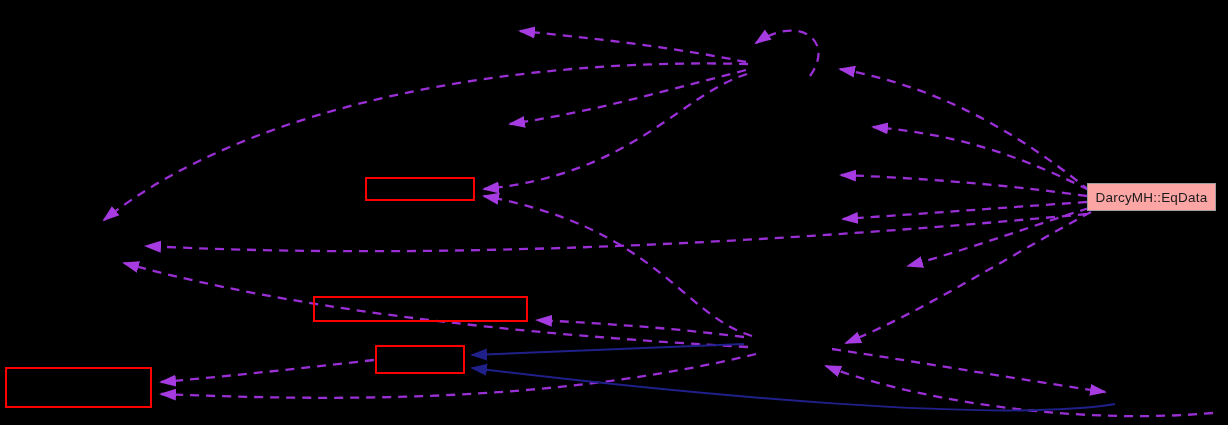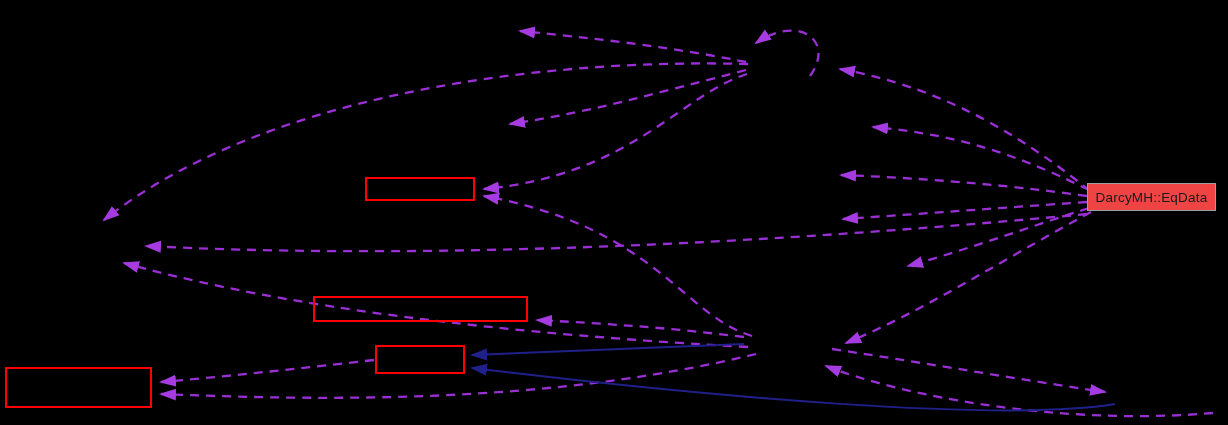--- a/index.html
+++ b/index.html
@@ -79,17 +79,17 @@
       </g>
   </svg>
 
   <div id="node-layer">
       <div class="rednode" style="left: 365px; top: 177px; width: 110px; height: 24px; border-color: rgb(255, 0, 0);"></div>
       <div class="rednode" style="left: 313px; top: 296px; width: 215px; height: 26px; border-color: rgb(255, 0, 0);"></div>
       <div class="rednode" style="left: 375px; top: 345px; width: 90px; height: 29px; border-color: rgb(255, 0, 0);"></div>
       <div class="rednode" style="left: 5px; top: 367px; width: 147px; height: 41px; border-color: rgb(255, 0, 0);"></div>
     </div>
 
-  <div class="mainnode" id="main-node" style="left: 1087px; top: 183px; width: 129px; height: 28px; background: #ef4444; border: 1px solid rgb(158, 158, 158); color: rgb(26, 26, 26);">
+  <div class="mainnode" id="main-node" style="left: 1087px; top: 183px; width: 129px; height: 28px; background: #fca5a5; border: 1px solid rgb(158, 158, 158); color: rgb(26, 26, 26);">
     <span>DarcyMH::EqData</span>
   </div>
 
 </div>
 
 </body></html>

